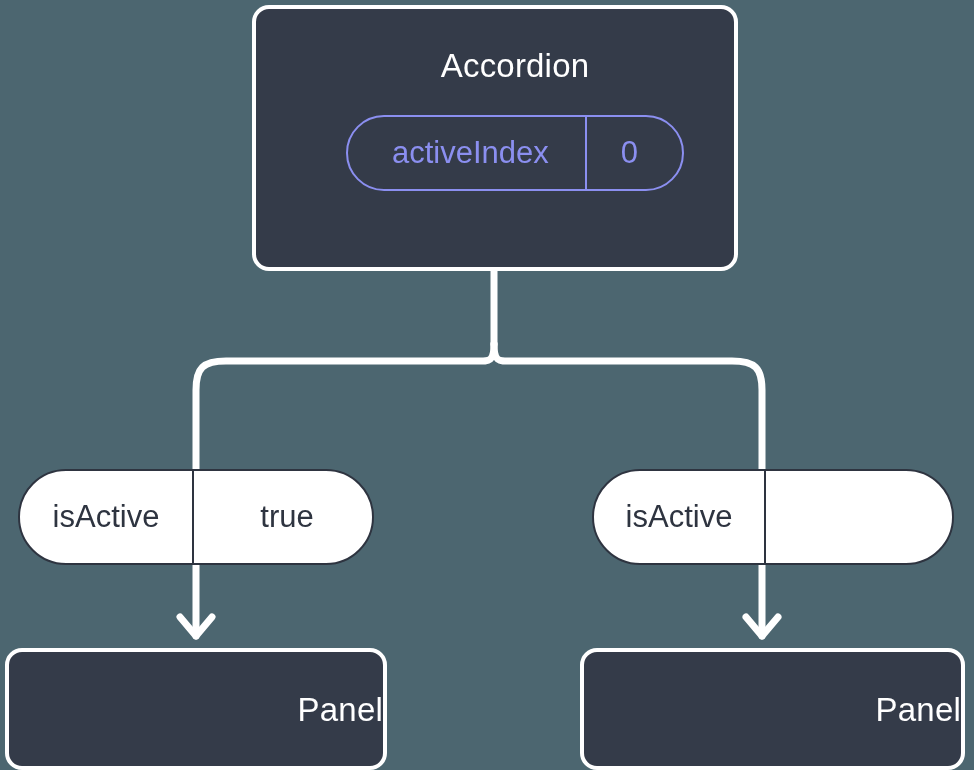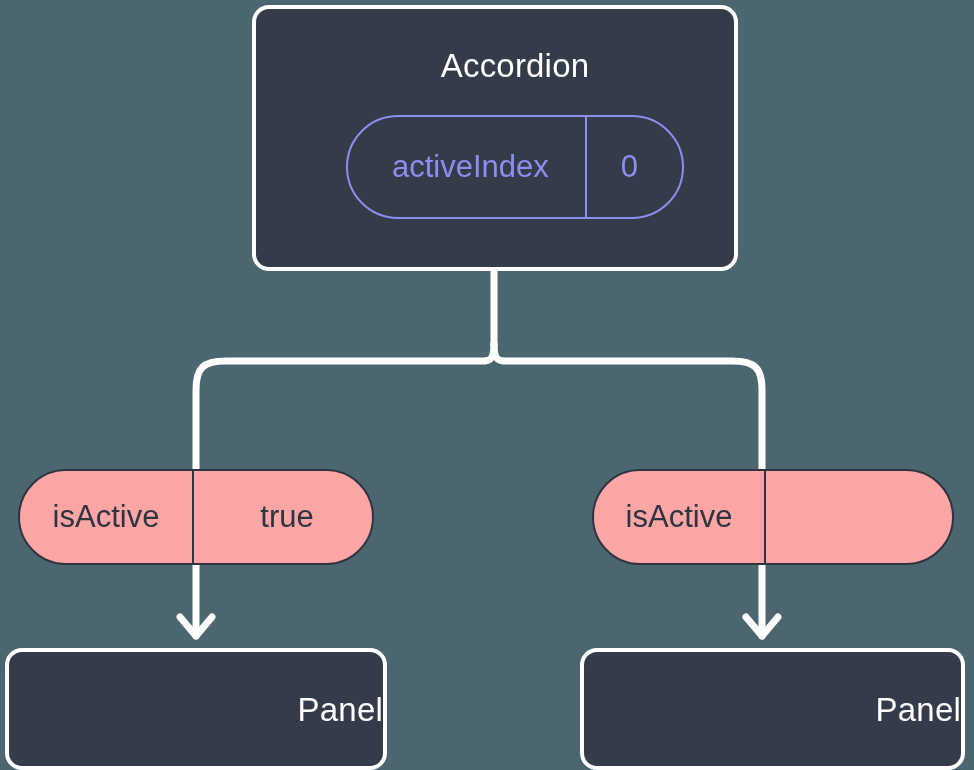--- a/index.html
+++ b/index.html
@@ -63,21 +63,21 @@
     line-height: 1;
     user-select: none;
   }
 
   
   .pill-outline {
     margin-top: 33px;
     box-sizing: border-box;
     display: flex;
     align-items: stretch;
-    height: 104px;
+    height: 76px;
     border: 2px solid #8b8ff0;
     border-radius: 52px;
     background: transparent;
   }
   .pill-outline .pill-key {
     display: flex;
     align-items: center;
     justify-content: center;
     padding: 0 36px 0 44px;
     color: #8b8ff0;
@@ -102,21 +102,21 @@
   }
 
   
   .pill-filled {
     position: absolute;
     z-index: 2;
     box-sizing: border-box;
     display: flex;
     align-items: stretch;
     height: 96px;
-    background: #fca5a5;
+    background: #ffffff;
     border: 2px solid #2e3440;
     border-radius: 48px;
     overflow: hidden;
   }
   .pill-filled .pill-key {
     display: flex;
     align-items: center;
     justify-content: center;
     color: #2e3440;
     font-size: 31px;

